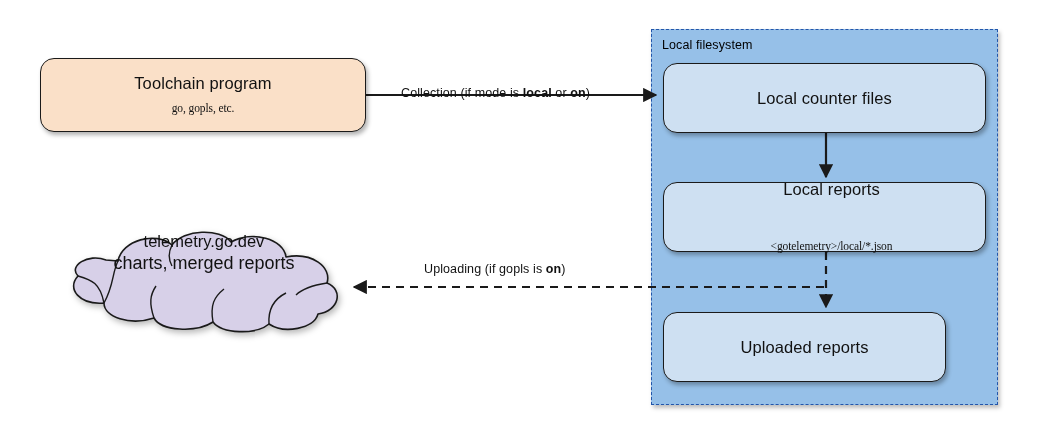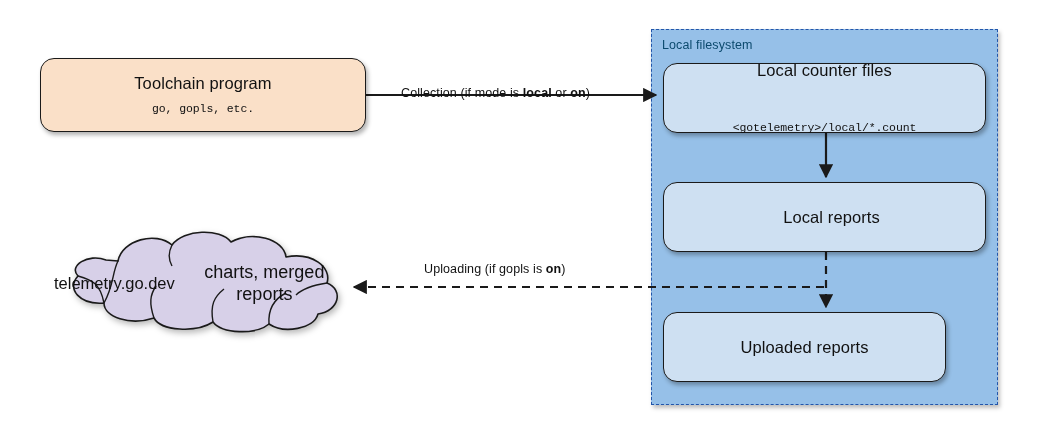--- a/index.html
+++ b/index.html
@@ -32,21 +32,21 @@
     text-align: center;
     box-shadow: 2px 3px 4px rgba(0,0,0,0.30);
   }
   .node .title {
     font-size: 16.5px;
     color: #111111;
     line-height: 1.15;
     letter-spacing: 0.1px;
   }
   .node .sub {
-    font-family: Liberation Mono, monospace;
+    font-family: Liberation Serif, serif;
     font-size: 11.5px;
     color: #111111;
     line-height: 1.2;
     margin-top: 9px;
     letter-spacing: -0.1px;
   }
 
   
   #toolchain {
     left: 40px;
@@ -66,21 +66,21 @@
     box-sizing: border-box;
     background: #96c0e8;
     border: 1.6px dashed #2255aa;
     box-shadow: 2px 3px 4px rgba(0,0,0,0.25);
   }
   #fs-panel-label {
     position: absolute;
     left: 10px;
     top: 8px;
     font-size: 12.5px;
-    color: #0c4a6e;
+    color: #000000;
     letter-spacing: 0.1px;
   }
 
   .fsnode {
     background: #cee0f2;
     gap: 32px;
   }
   #counter-files { left: 663px; top: 63px;  width: 323px; height: 70px; }
   #local-reports { left: 663px; top: 182px; width: 323px; height: 70px; padding-left: 14px; }
   #uploaded-reports { left: 663px; top: 312px; width: 283px; height: 70px; }
@@ -94,20 +94,21 @@
     height: 102px;
   }
   #cloud-wrap svg { display: block; overflow: visible; }
   #cloud-text {
     position: absolute;
     left: 0;
     top: 0;
     width: 300px;
     height: 102px;
     display: flex;
+    flex-direction: column;
     align-items: center;
     justify-content: flex-start;
     text-align: center;
     pointer-events: none;
   }
   #cloud-text .title {
     font-size: 16.5px;
     color: #111111;
     line-height: 1.15;
   }
@@ -171,25 +172,25 @@
     <span>Uploading (if gopls is </span><b>on</b><span>)</span>
   </div>
 
   <div class="node" id="toolchain">
     <div class="title">Toolchain program</div>
     <div class="sub">go, gopls, etc.</div>
   </div>
 
   <div class="node fsnode" id="counter-files">
     <div class="title">Local counter files</div>
-    <div class="sub">&lt;gotelemetry&gt;/local/*.count</div>
   </div>
 
   <div class="node fsnode" id="local-reports">
     <div class="title">Local reports</div>
+    <div class="sub">&lt;gotelemetry&gt;/local/*.json</div>
   </div>
 
   <div class="node fsnode" id="uploaded-reports">
     <div class="title">Uploaded reports</div>
   </div>
 
   <div id="cloud-wrap">
     <svg width="300" height="102" viewBox="0 0 300 102">
       <g transform="translate(2,1)">
         <path d="M 62 28

